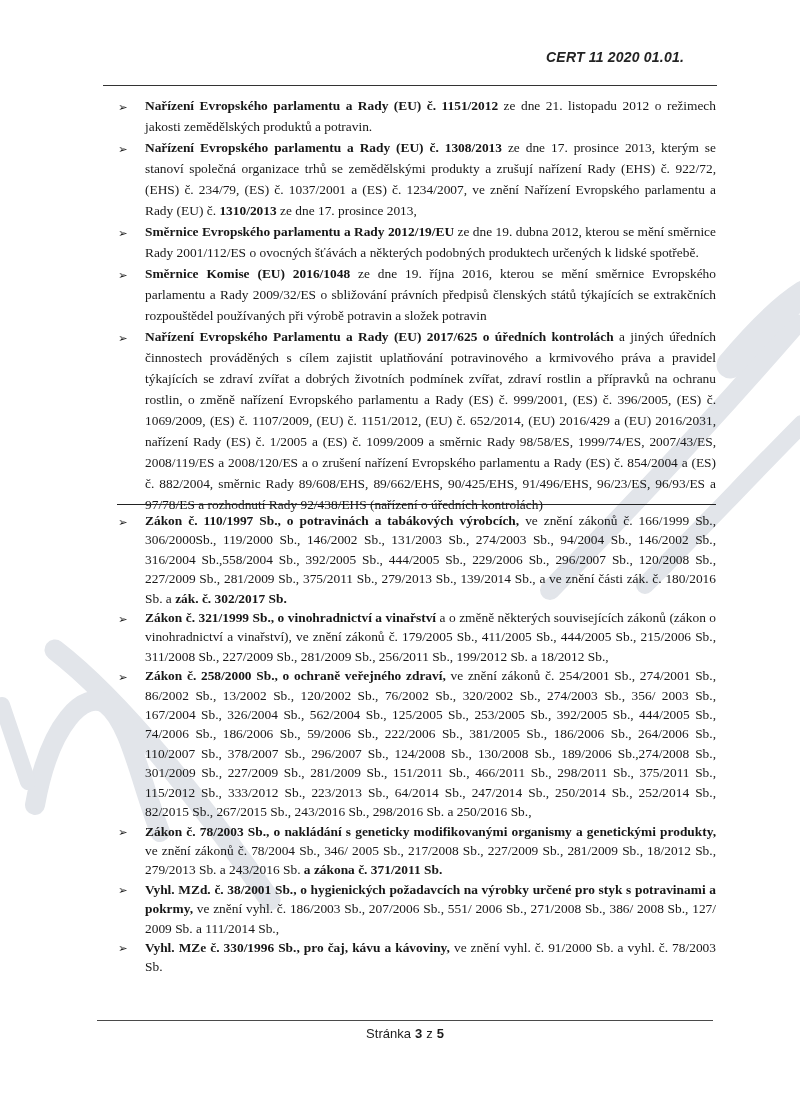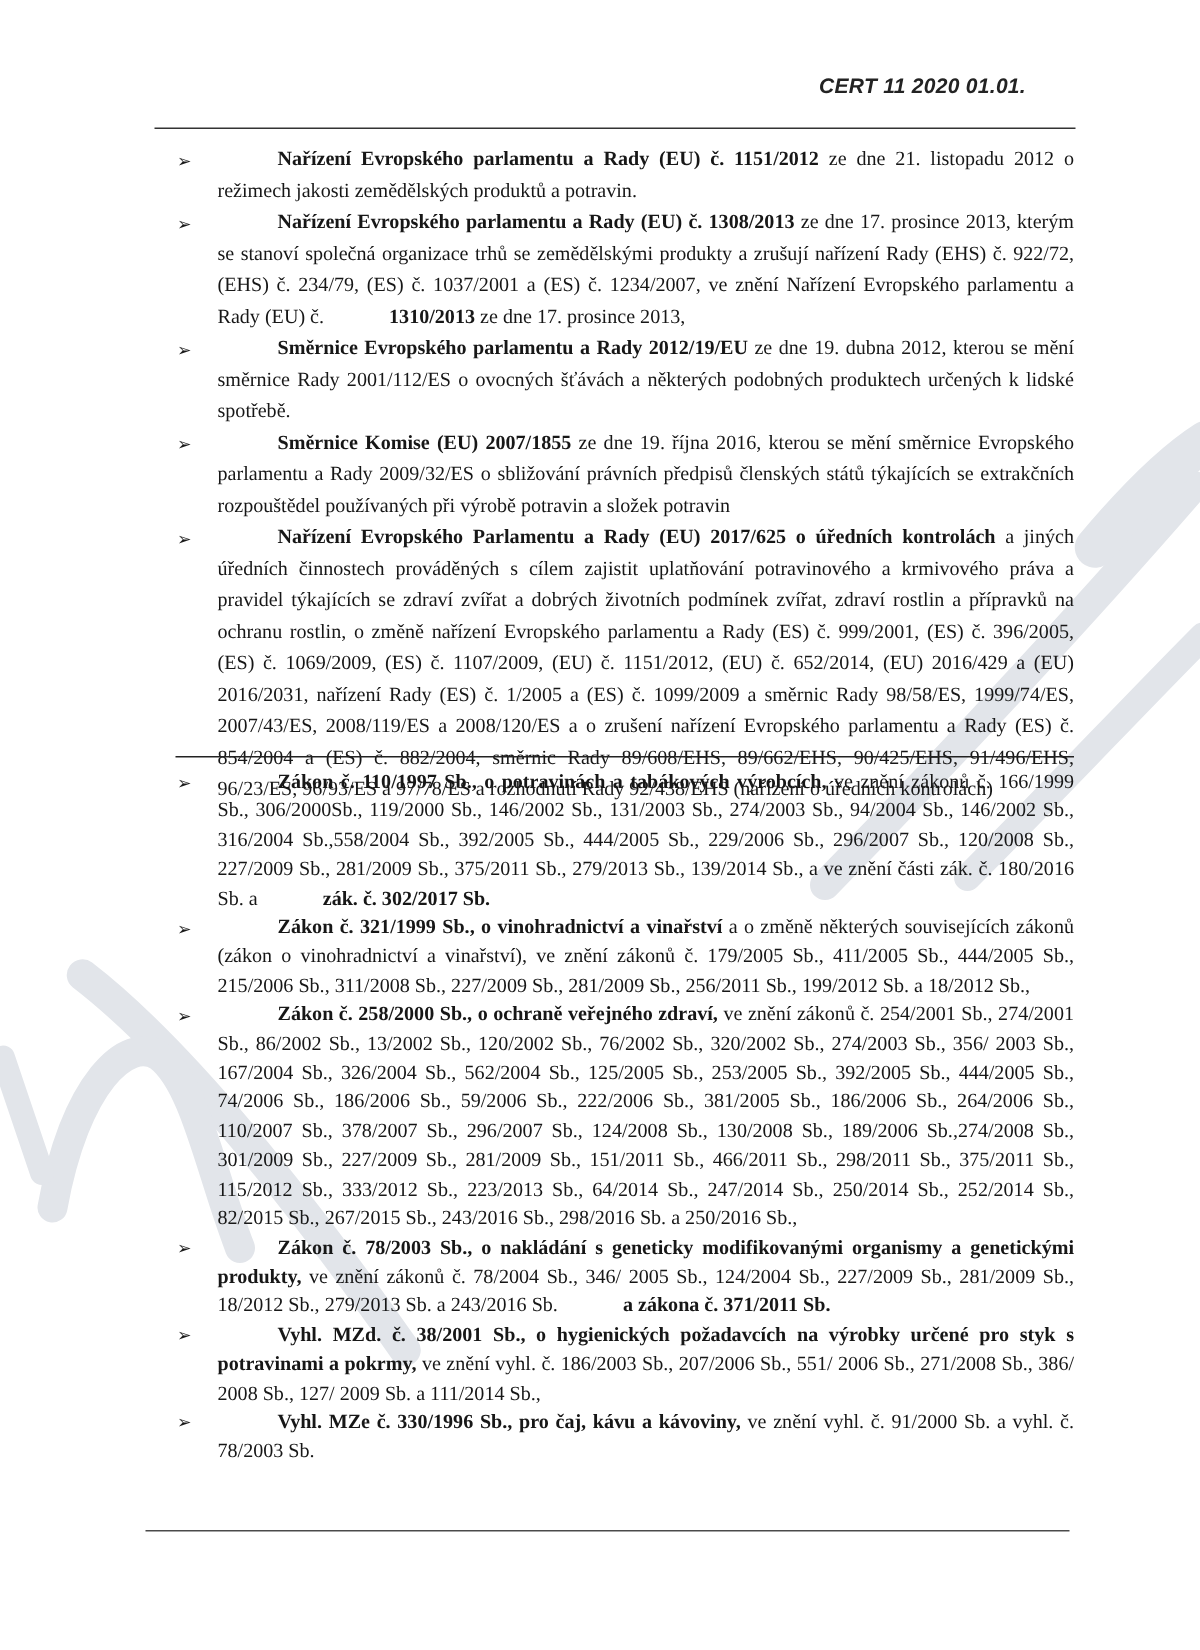--- a/index.html
+++ b/index.html
@@ -27,21 +27,21 @@
   #section-0 { top:95px;  font-size:13.4px; line-height:21px; }
   #section-1 { top:511px; font-size:13.4px; line-height:19.4px; }
 
   .item { display:flex; }
   .bullet {
     flex:0 0 27px;
     font-family:"DejaVu Sans", sans-serif;
     font-size:11.5px; padding-top:1.5px; color:#1a1a1a;
   }
   .itext { flex:1; text-align:justify; }
-  .bold { font-weight:bold;margin-left:40px; }
+  .bold { font-weight:bold; }
 
   .footer-text {
     position:absolute; top:1026px; left:97px; width:616px;
     text-align:center;
     font-family:"Liberation Sans", sans-serif;
     font-size:13px; color:#1c1c1c;
   }
   .footer-text span { margin-right:4px; }
   .footer-text span:last-child { margin-right:0; }
 </style>
@@ -77,21 +77,21 @@
         <div class="item">
           <span class="bullet">➢</span>
           <div class="itext"><span class="bold">Nařízení Evropského parlamentu a Rady (EU) č. 1308/2013 </span><span>ze dne 17. prosince 2013, kterým se stanoví společná organizace trhů se zemědělskými produkty a zrušují nařízení Rady (EHS) č. 922/72, (EHS) č. 234/79, (ES) č. 1037/2001 a (ES) č. 1234/2007, ve znění Nařízení Evropského parlamentu a Rady (EU) č. </span><span class="bold">1310/2013 </span><span>ze dne 17. prosince 2013,</span></div>
         </div>
         <div class="item">
           <span class="bullet">➢</span>
           <div class="itext"><span class="bold">Směrnice Evropského parlamentu a Rady 2012/19/EU </span><span>ze dne 19. dubna 2012, kterou se mění směrnice Rady 2001/112/ES o ovocných šťávách a některých podobných produktech určených k lidské spotřebě.</span></div>
         </div>
         <div class="item">
           <span class="bullet">➢</span>
-          <div class="itext"><span class="bold">Směrnice Komise (EU) 2007/1855 </span><span>ze dne 19. října 2016, kterou se mění směrnice Evropského parlamentu a Rady 2009/32/ES o sbližování právních předpisů členských států týkajících se extrakčních rozpouštědel používaných při výrobě potravin a složek potravin</span></div>
+          <div class="itext"><span class="bold">Směrnice Komise (EU) 2016/1048 </span><span>ze dne 19. října 2016, kterou se mění směrnice Evropského parlamentu a Rady 2009/32/ES o sbližování právních předpisů členských států týkajících se extrakčních rozpouštědel používaných při výrobě potravin a složek potravin</span></div>
         </div>
         <div class="item">
           <span class="bullet">➢</span>
           <div class="itext"><span class="bold">Nařízení Evropského Parlamentu a Rady (EU) 2017/625 o úředních kontrolách </span><span>a jiných úředních činnostech prováděných s cílem zajistit uplatňování potravinového a krmivového práva a pravidel týkajících se zdraví zvířat a dobrých životních podmínek zvířat, zdraví rostlin a přípravků na ochranu rostlin, o změně nařízení Evropského parlamentu a Rady (ES) č. 999/2001, (ES) č. 396/2005, (ES) č. 1069/2009, (ES) č. 1107/2009, (EU) č. 1151/2012, (EU) č. 652/2014, (EU) 2016/429 a (EU) 2016/2031, nařízení Rady (ES) č. 1/2005 a (ES) č. 1099/2009 a směrnic Rady 98/58/ES, 1999/74/ES, 2007/43/ES, 2008/119/ES a 2008/120/ES a o zrušení nařízení Evropského parlamentu a Rady (ES) č. 854/2004 a (ES) č. 882/2004, směrnic Rady 89/608/EHS, 89/662/EHS, 90/425/EHS, 91/496/EHS, 96/23/ES, 96/93/ES a 97/78/ES a rozhodnutí Rady 92/438/EHS (nařízení o úředních kontrolách)</span></div>
         </div>
       </div>
 
     <hr class="rule mid-rule">
 
     <div class="list" id="section-1">
@@ -102,29 +102,32 @@
         <div class="item">
           <span class="bullet">➢</span>
           <div class="itext"><span class="bold">Zákon č. 321/1999 Sb., o vinohradnictví a vinařství </span><span>a o změně některých souvisejících zákonů (zákon o vinohradnictví a vinařství), ve znění zákonů č. 179/2005 Sb., 411/2005 Sb., 444/2005 Sb., 215/2006 Sb., 311/2008 Sb., 227/2009 Sb., 281/2009 Sb., 256/2011 Sb., 199/2012 Sb. a 18/2012 Sb.,</span></div>
         </div>
         <div class="item">
           <span class="bullet">➢</span>
           <div class="itext"><span class="bold">Zákon č. 258/2000 Sb., o ochraně veřejného zdraví, </span><span>ve znění zákonů č. 254/2001 Sb., 274/2001 Sb., 86/2002 Sb., 13/2002 Sb., 120/2002 Sb., 76/2002 Sb., 320/2002 Sb., 274/2003 Sb., 356/ 2003 Sb., 167/2004 Sb., 326/2004 Sb., 562/2004 Sb., 125/2005 Sb., 253/2005 Sb., 392/2005 Sb., 444/2005 Sb., 74/2006 Sb., 186/2006 Sb., 59/2006 Sb., 222/2006 Sb., 381/2005 Sb., 186/2006 Sb., 264/2006 Sb., 110/2007 Sb., 378/2007 Sb., 296/2007 Sb., 124/2008 Sb., 130/2008 Sb., 189/2006 Sb.,274/2008 Sb., 301/2009 Sb., 227/2009 Sb., 281/2009 Sb., 151/2011 Sb., 466/2011 Sb., 298/2011 Sb., 375/2011 Sb., 115/2012 Sb., 333/2012 Sb., 223/2013 Sb., 64/2014 Sb., 247/2014 Sb., 250/2014 Sb., 252/2014 Sb., 82/2015 Sb., 267/2015 Sb., 243/2016 Sb., 298/2016 Sb. a 250/2016 Sb.,</span></div>
         </div>
         <div class="item">
           <span class="bullet">➢</span>
-          <div class="itext"><span class="bold">Zákon č. 78/2003 Sb., o nakládání s geneticky modifikovanými organismy a genetickými produkty, </span><span>ve znění zákonů č. 78/2004 Sb., 346/ 2005 Sb., 124/2004 Sb., 227/2009 Sb., 281/2009 Sb., 18/2012 Sb., 279/2013 Sb. a 243/2016 Sb. </span><span class="bold">a zákona č. 371/2011 Sb.</span></div>
+          <div class="itext"><span class="bold">Zákon č. 78/2003 Sb., o nakládání s geneticky modifikovanými organismy a genetickými produkty, </span><span>ve znění zákonů č. 78/2004 Sb., 346/ 2005 Sb., 217/2008 Sb., 227/2009 Sb., 281/2009 Sb., 18/2012 Sb., 279/2013 Sb. a 243/2016 Sb. </span><span class="bold">a zákona č. 371/2011 Sb.</span></div>
         </div>
         <div class="item">
           <span class="bullet">➢</span>
           <div class="itext"><span class="bold">Vyhl. MZd. č. 38/2001 Sb., o hygienických požadavcích na výrobky určené pro styk s potravinami a pokrmy, </span><span>ve znění vyhl. č. 186/2003 Sb., 207/2006 Sb., 551/ 2006 Sb., 271/2008 Sb., 386/ 2008 Sb., 127/ 2009 Sb. a 111/2014 Sb.,</span></div>
         </div>
         <div class="item">
           <span class="bullet">➢</span>
           <div class="itext"><span class="bold">Vyhl. MZe č. 330/1996 Sb., pro čaj, kávu a kávoviny, </span><span>ve znění vyhl. č. 91/2000 Sb. a vyhl. č. 78/2003 Sb.</span></div>
         </div>
       </div>
 
     <hr class="rule footer-rule">
 
+    <div class="footer-text">
+      <span>Stránka</span><span class="bold">3</span><span>z</span><span class="bold">5</span>
+    </div>
 
   </div>
 </div>
 
 </body></html>

